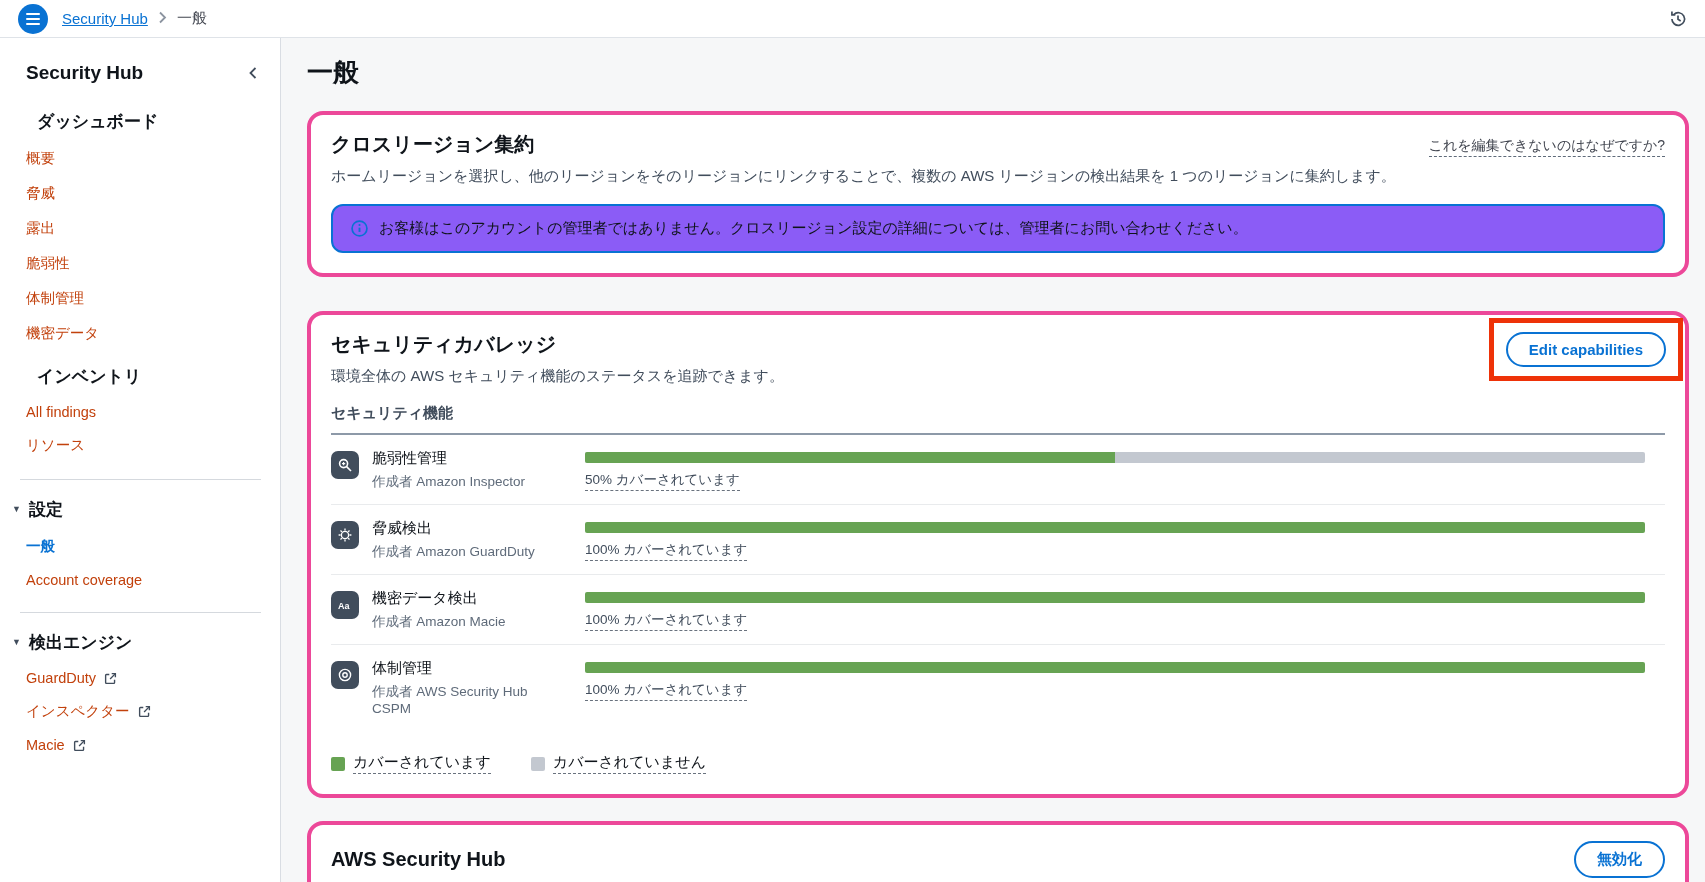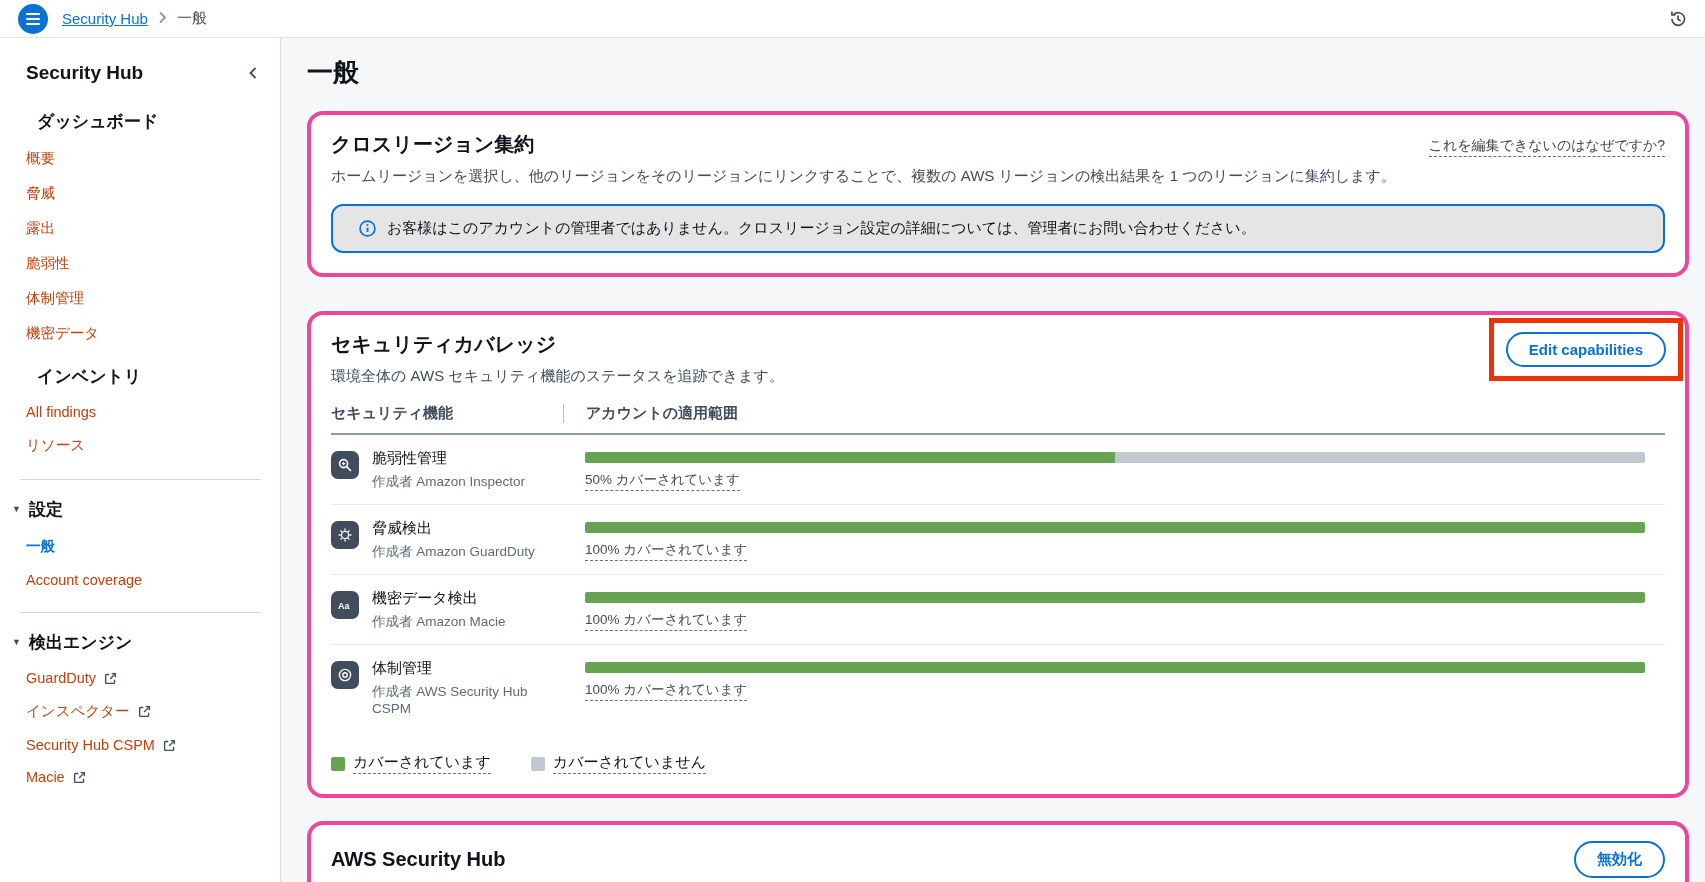--- a/index.html
+++ b/index.html
@@ -46,22 +46,22 @@
   .page-title { font-size:26px; font-weight:700; margin:17px 0 21px; color:#0f141a; }
   .card { width:1382px; background:#fff; border:4px solid #ec4899; border-radius:16px;
           padding:16px 20px 20px; position:relative; }
   .card-title { font-size:20px; font-weight:700; color:#0f141a; }
   .card-desc { font-size:15px; color:#414d5c; margin-top:9px; }
   .card-head-row { display:flex; align-items:flex-start; justify-content:space-between; }
   .help-link { font-size:14px; color:#424650; border-bottom:1px dashed #5f6b7a;
                padding-bottom:1px; cursor:pointer; white-space:nowrap; margin-top:6px; }
 
   
-  .alert { margin-top:18px; border:2px solid #0972d3; background:#e5e5e5; border-radius:12px;
-           padding:13px 26px; display:flex; align-items:center; gap:11px; font-size:15px; color:#0f141a; }
+  .alert { margin-top:18px; border:2px solid #0972d3; background:#8b5cf6; border-radius:12px;
+           padding:13px 18px; display:flex; align-items:center; gap:11px; font-size:15px; color:#0f141a; }
 
   
   .red-box { position:absolute; top:3px; right:2px; border:5px solid #ee3208;
              padding:9px 12px; background:transparent; }
   .pill-btn { border:2px solid #0972d3; background:#fff; color:#0972d3; font-weight:700;
               font-size:15px; border-radius:20px; padding:7px 21px; cursor:pointer;
               font-family:"Liberation Sans", sans-serif; white-space:nowrap; }
   .tbl { margin-top:18px; }
   .tbl-head { display:flex; font-size:15px; font-weight:700; color:#414d5c;
               padding-bottom:10px; border-bottom:2px solid #8d99a8; }
@@ -170,28 +170,20 @@
     </a>
     <a class="side-item ext-item">
       <span>インスペクター</span>
       <svg width="13" height="13" viewBox="0 0 16 16" fill="none" stroke="#414d5c" stroke-width="1.7">
           <path d="M13 9.5v3.5a1 1 0 0 1-1 1H3a1 1 0 0 1-1-1V4a1 1 0 0 1 1-1h3.5"></path>
           <path d="M9.5 2H14v4.5"></path>
           <path d="M14 2 7.5 8.5"></path>
         </svg>
     </a>
     <a class="side-item ext-item">
-      <span>Security Hub CSPM</span>
-      <svg width="13" height="13" viewBox="0 0 16 16" fill="none" stroke="#414d5c" stroke-width="1.7">
-          <path d="M13 9.5v3.5a1 1 0 0 1-1 1H3a1 1 0 0 1-1-1V4a1 1 0 0 1 1-1h3.5"></path>
-          <path d="M9.5 2H14v4.5"></path>
-          <path d="M14 2 7.5 8.5"></path>
-        </svg>
-    </a>
-    <a class="side-item ext-item">
       <span>Macie</span>
       <svg width="13" height="13" viewBox="0 0 16 16" fill="none" stroke="#414d5c" stroke-width="1.7">
           <path d="M13 9.5v3.5a1 1 0 0 1-1 1H3a1 1 0 0 1-1-1V4a1 1 0 0 1 1-1h3.5"></path>
           <path d="M9.5 2H14v4.5"></path>
           <path d="M14 2 7.5 8.5"></path>
         </svg>
     </a>
   </aside>
 
   <main class="main">
@@ -219,21 +211,20 @@
       <h2 class="card-title">セキュリティカバレッジ</h2>
       <p class="card-desc">環境全体の AWS セキュリティ機能のステータスを追跡できます。</p>
 
       <div class="red-box">
         <button class="pill-btn">Edit capabilities</button>
       </div>
 
       <div class="tbl">
         <div class="tbl-head">
           <div class="th-feature">セキュリティ機能</div>
-          <div class="th-coverage">アカウントの適用範囲</div>
         </div>
 
         <div class="tbl-row">
           <div class="row-left">
             <span class="row-icon">
               <svg width="16" height="16" viewBox="0 0 16 16" fill="none" stroke="#fff" stroke-width="1.6">
                 <circle cx="6.6" cy="6.6" r="4"></circle>
                   <path d="M9.6 9.6 14 14"></path>
                   <path d="M5 6.6h3.2M6.6 5v3.2" stroke-width="1.1"></path>
               </svg>

